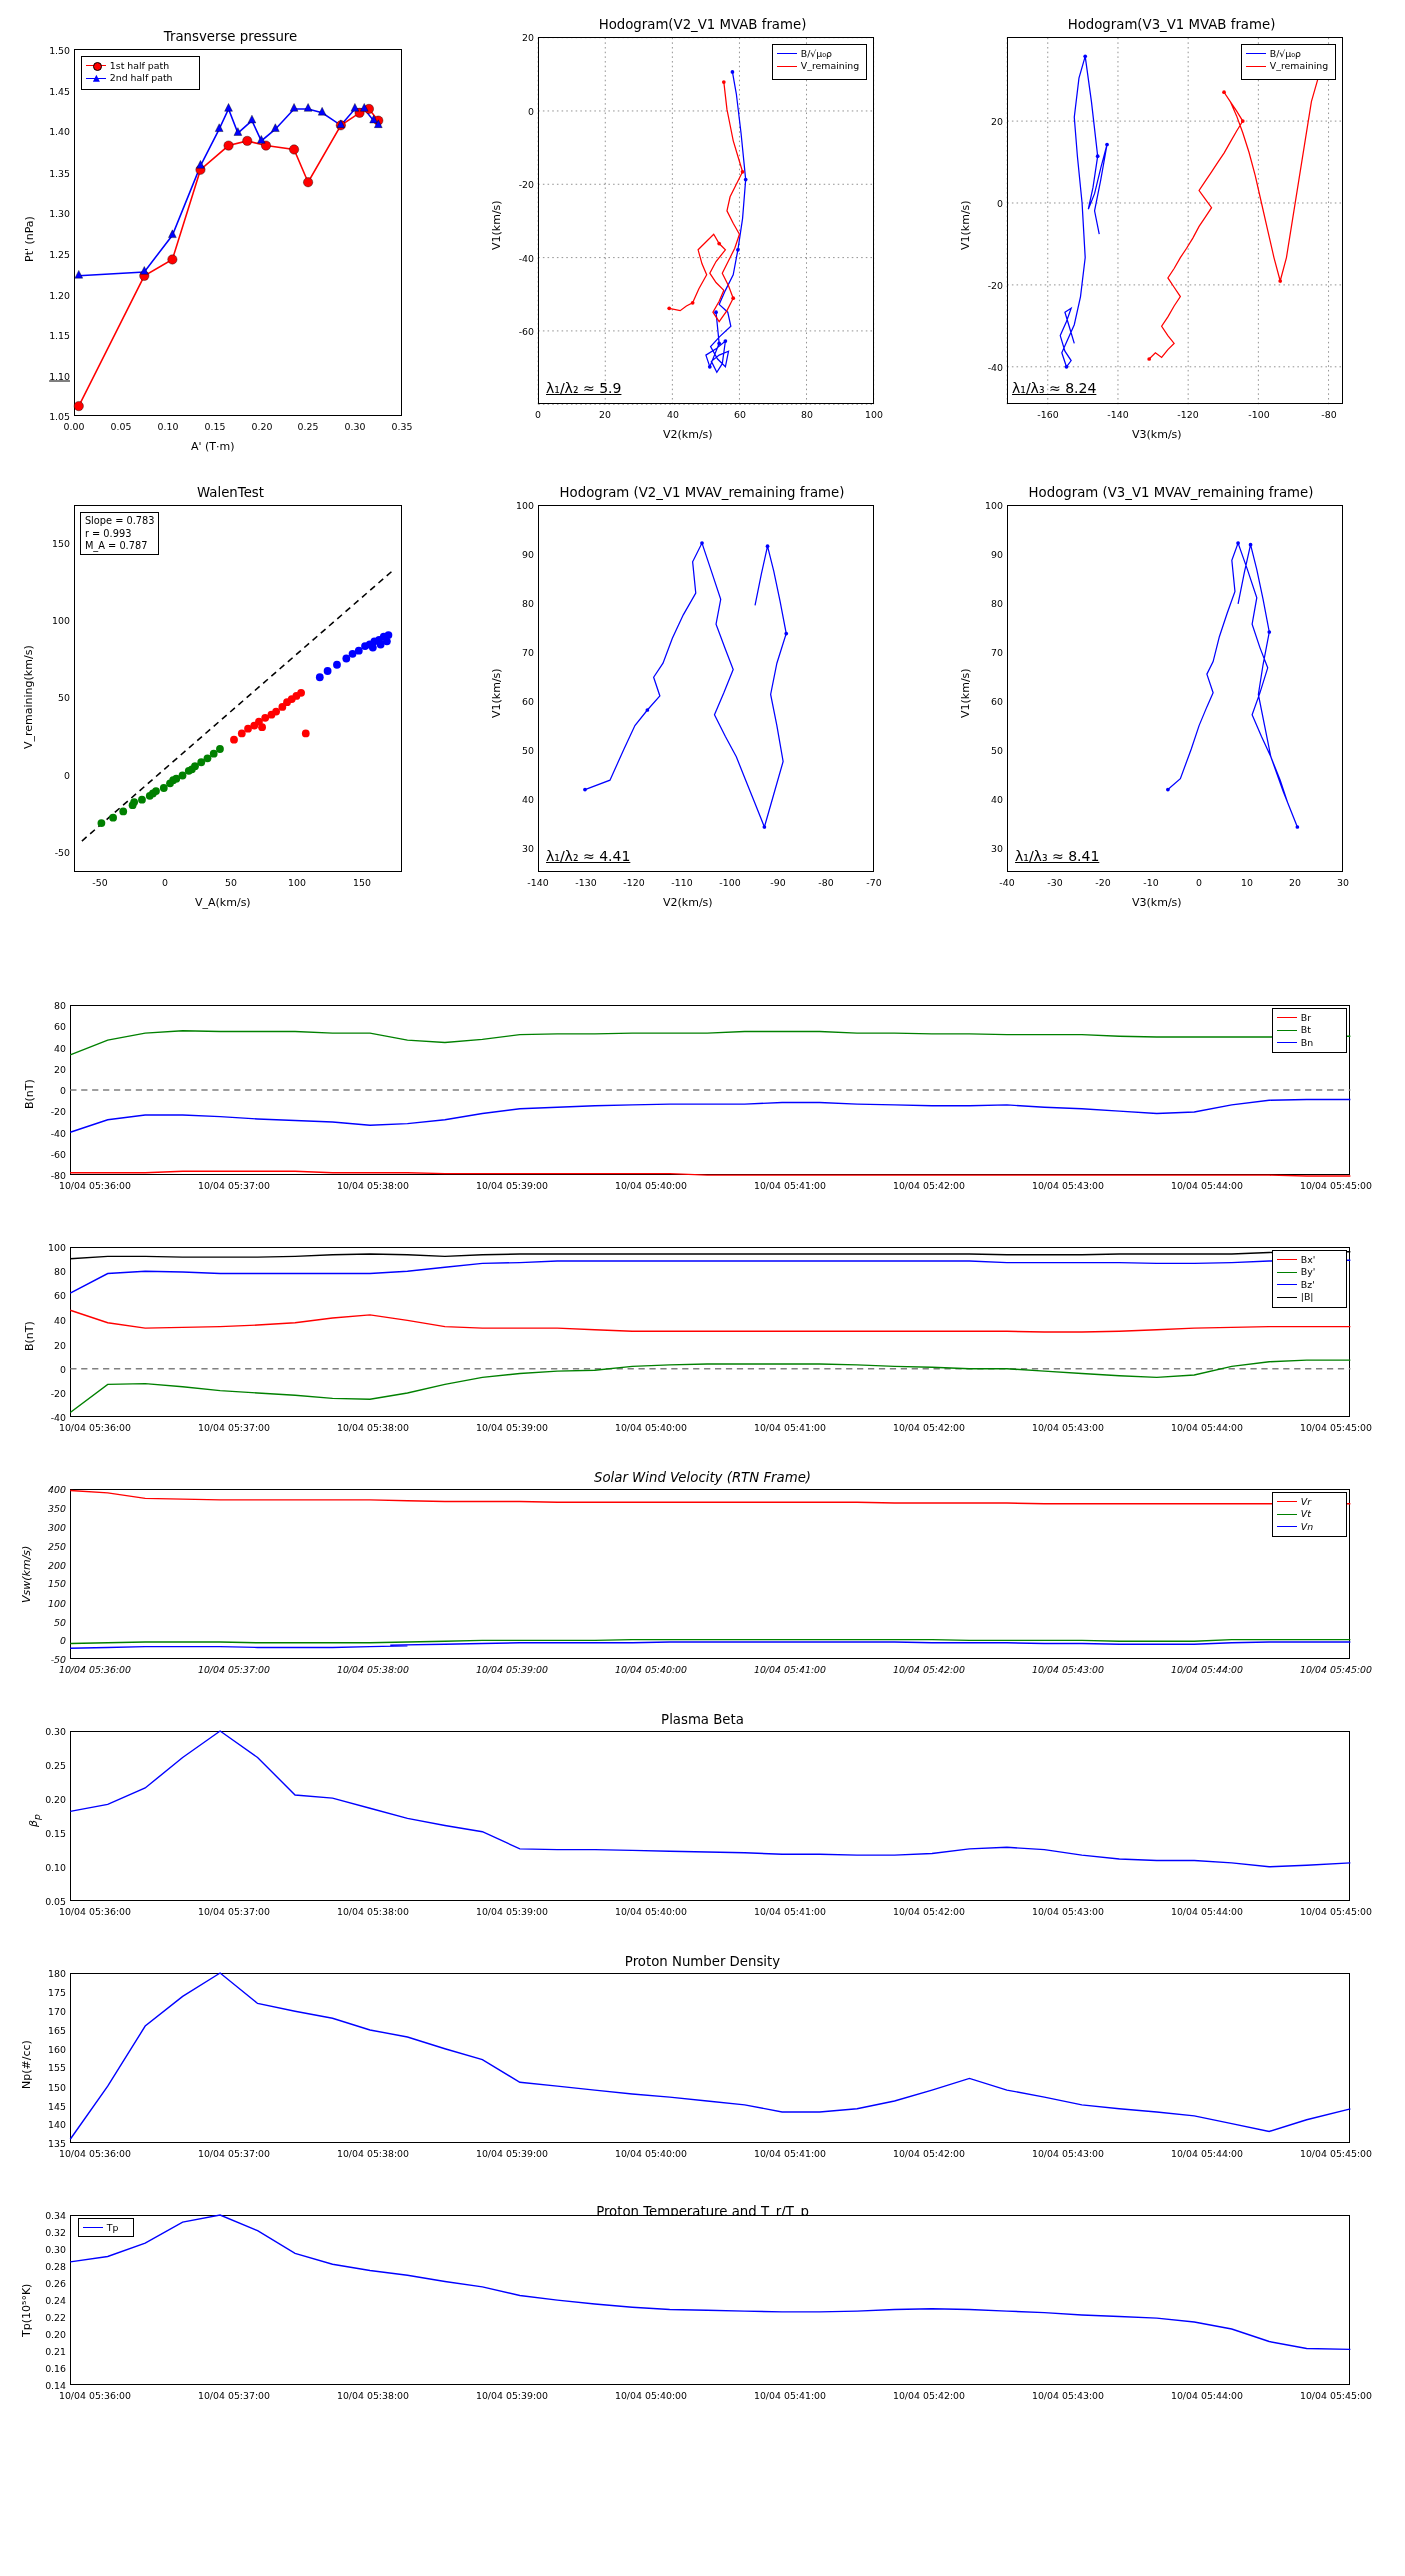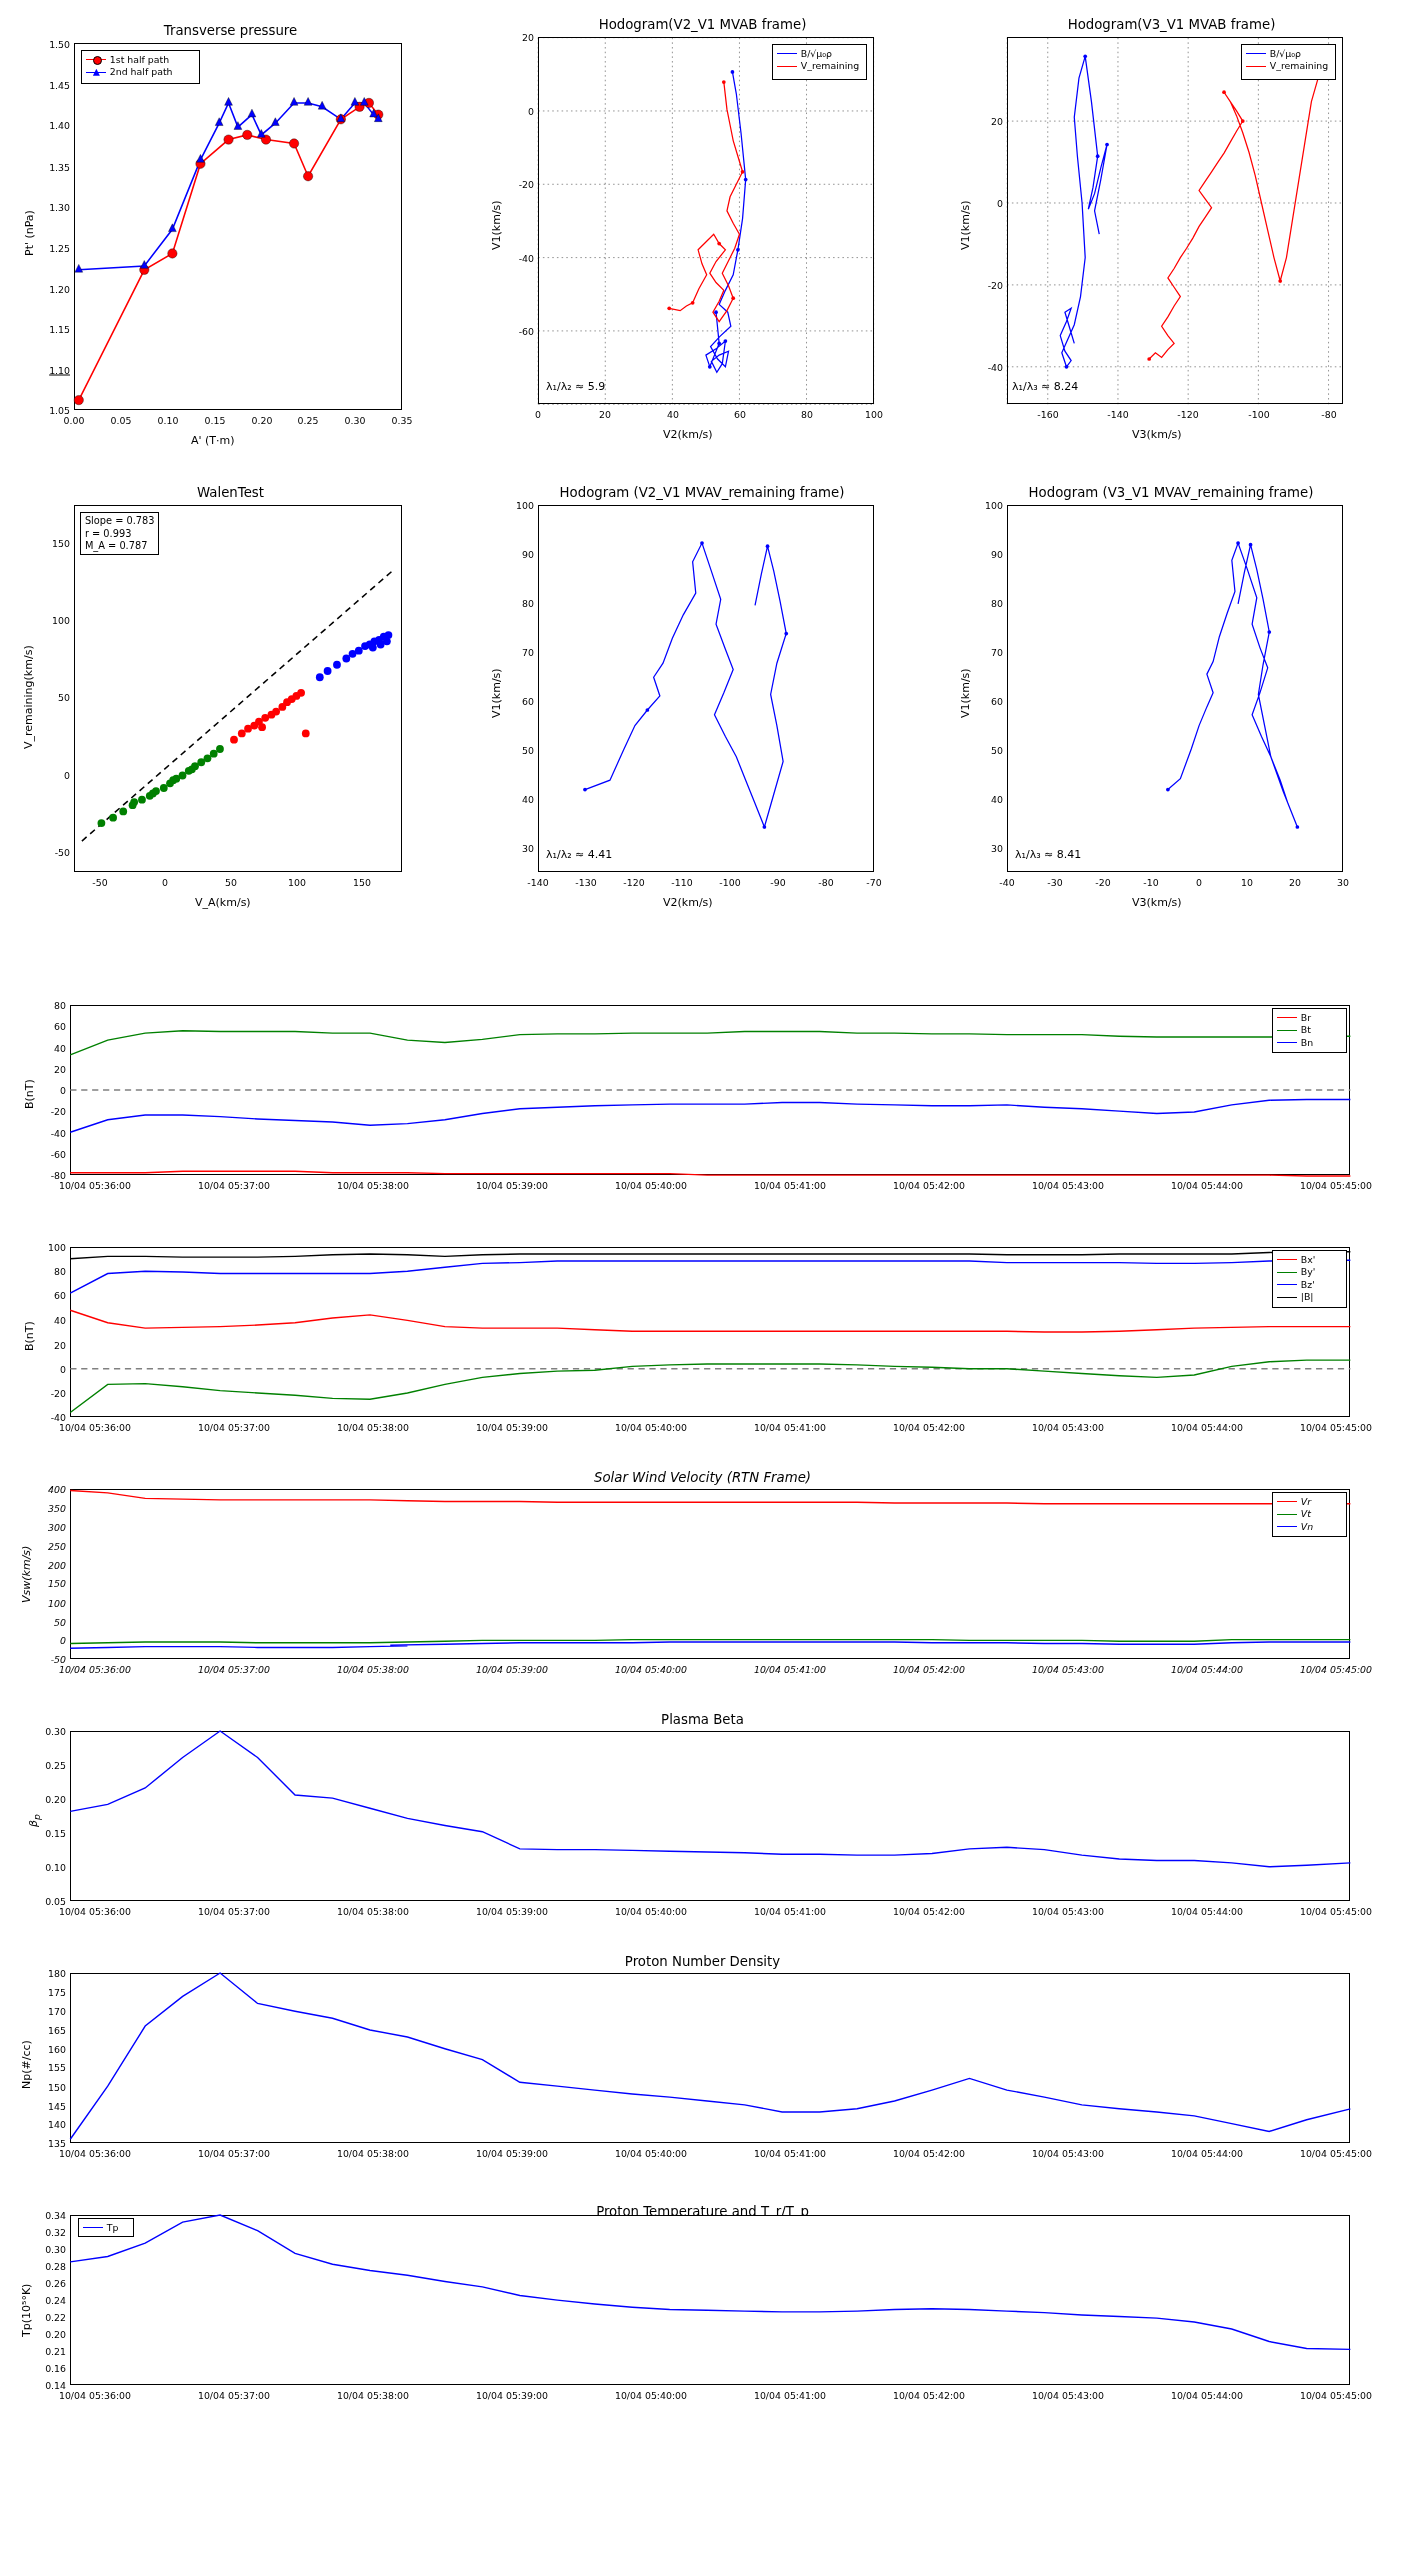--- a/index.html
+++ b/index.html
@@ -11,32 +11,32 @@
   .ylabel{position:absolute;transform-origin:0 0;font-size:11px;white-space:nowrap;}
   .xlabel{position:absolute;font-size:11px;white-space:nowrap;text-align:center;}
   .tick{position:absolute;font-size:9.4px;color:#000;white-space:nowrap;}
   .tickx{transform:translateX(-50%);}
   .ticky{transform:translateY(-50%);text-align:right;}
   .legend{position:absolute;border:0.8px solid #000;background:#fff;font-size:9.4px;padding:2.3px 3.9px;box-sizing:border-box;}
   .legend .row{display:flex;align-items:center;height:12.5px;white-space:nowrap;}
   .legend .swatch{display:inline-block;width:20px;height:0;border-top:1.6px solid #000;margin-right:3.9px;position:relative;}
   .legend .mk{position:absolute;left:7px;top:-3.9px;width:7px;height:7px;}
   .legend .lbl{font-size:9.4px;line-height:9.4px;}
-  .annot{position:absolute;font-size:11px;background:transparent;white-space:nowrap;}
+  .annot{position:absolute;font-size:14px;background:transparent;white-space:nowrap;text-decoration:underline;}
   .annotbox{position:absolute;font-size:9.8px;border:0.8px solid #000;background:#fff;padding:2.3px 3.9px;line-height:1.25;white-space:nowrap;}
   svg{position:absolute;left:0;top:0;overflow:visible;}
   .gridline{stroke:#000;stroke-width:1;stroke-dasharray:2,4;opacity:.55;}
   .zeroline{stroke:#808080;stroke-width:2;stroke-dasharray:8,6;}
 </style>
 </head>
 <body>
 
 <div class="page">
 
-  <div class="panel" style="left:0;top:6px;width:468px;height:445px;">
+  <div class="panel" style="left:0;top:12px;width:468px;height:445px;">
     <div class="title" style="left:47px;top:17px;width:367px;">Transverse pressure</div>
     <div class="axes" style="left:74px;top:37px;width:328px;height:367px;"></div>
     <svg width="468" height="445" viewBox="0 0 600 570">
 
       <polyline fill="none" stroke="#ff0000" stroke-width="2" points="101,505 185,338 221,317 257,202 293,171 317,165 341,171 377,176 395,218 437,145 461,129 473,124 485,139"></polyline>
       <polyline fill="none" stroke="#0000ff" stroke-width="2" points="101,338 185,333 221,286 257,197 281,150 293,124 305,155 323,139 335,165 353,150 377,124 395,124 413,129 437,145 455,124 467,124 479,139 485,134"></polyline>
       <g fill="#ff0000" stroke="#000" stroke-width="0.5">
         <circle cx="101" cy="505" r="6"></circle>
           <circle cx="185" cy="338" r="6"></circle>
           <circle cx="221" cy="317" r="6"></circle>

